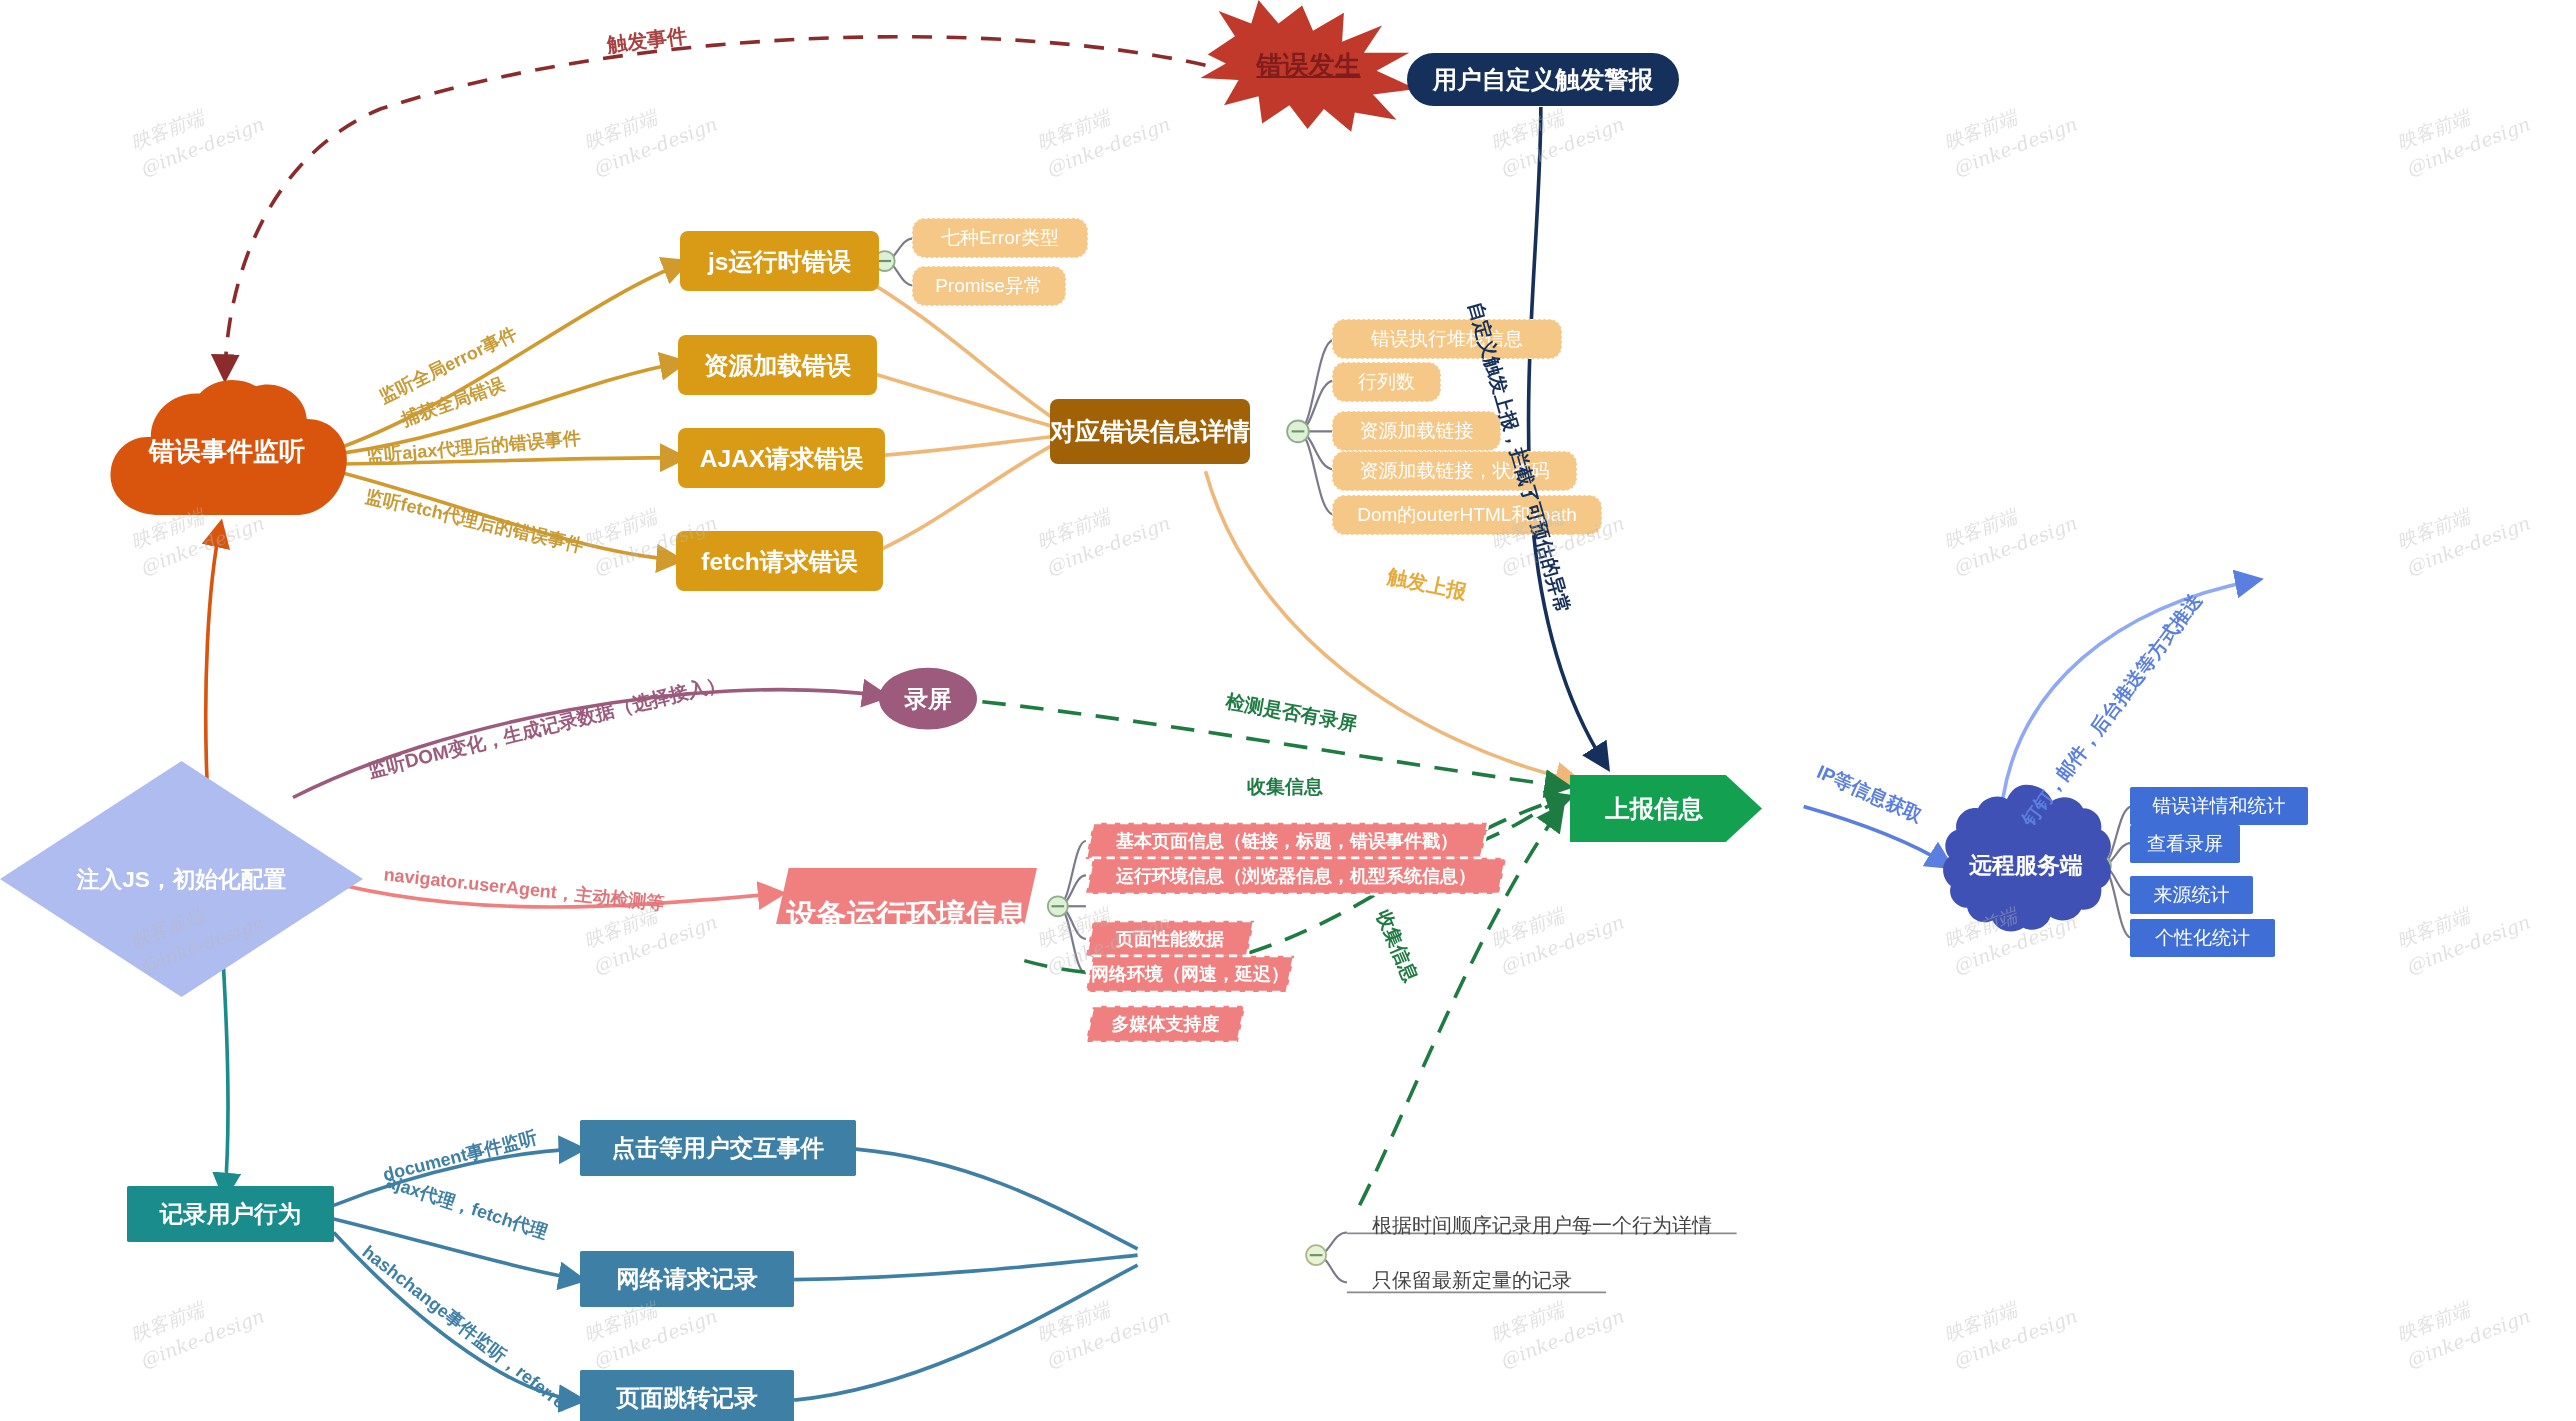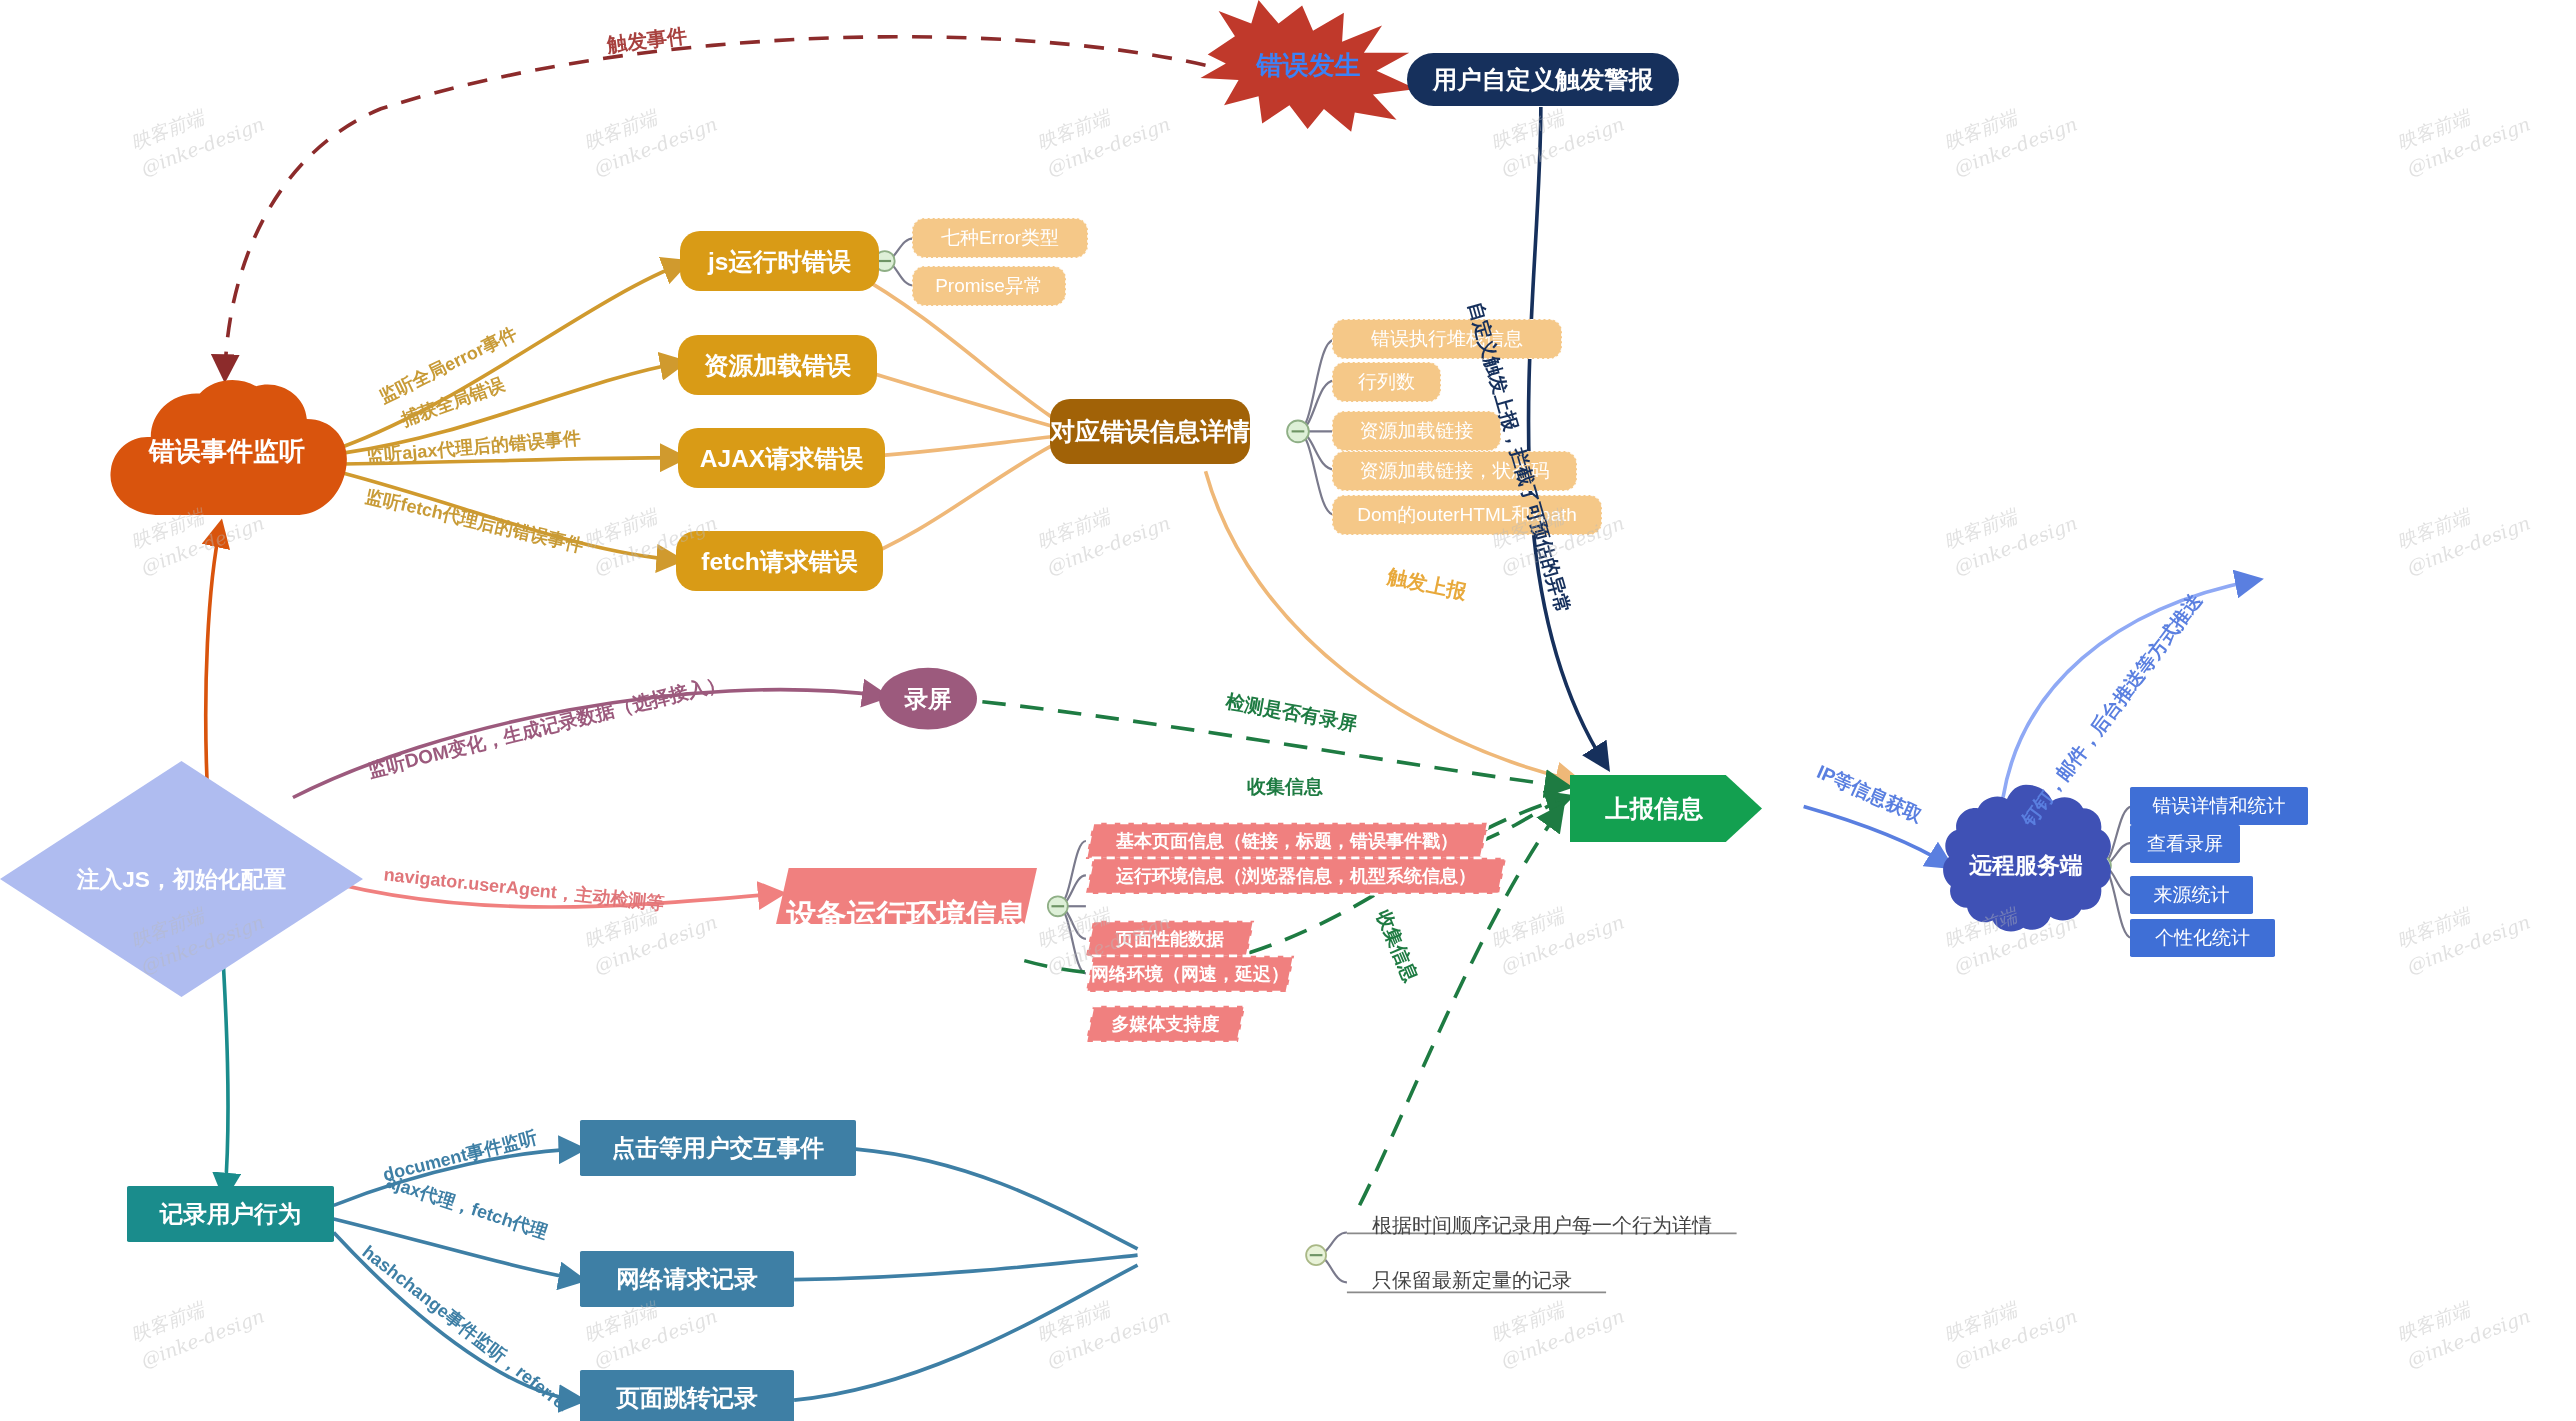--- a/index.html
+++ b/index.html
@@ -4,21 +4,21 @@
 <style>
   html,body{margin:0;padding:0;background:#ffffff;}
   body{font-family:"Liberation Sans","DejaVu Sans",sans-serif;}
   #stage{position:relative;width:2576px;height:1421px;background:#fff;overflow:hidden;}
   #edges{position:absolute;inset:0;width:2576px;height:1421px;}
   .node{position:absolute;display:flex;align-items:center;justify-content:center;
         text-align:center;color:#fff;box-sizing:border-box;z-index:3;}
   .lbl{position:absolute;z-index:4;white-space:nowrap;font-weight:bold;}
 
   
-  .roundrect{border-radius:20px;}
+  .roundrect{border-radius:8px;}
   .pill{border-radius:905px;}
   .rect{border-radius:1.8px;}
   .tagpill{border-radius:12.7px;border:1.8px dashed rgba(255,255,255,.85);}
 
   .cloud{background:transparent;}
   .cloud .cloudtxt{position:relative;z-index:2;}
   .cloud svg{position:absolute;inset:0;z-index:1;}
 
   .diamond-wrap{position:absolute;z-index:3;}
   .diamond-wrap svg{position:absolute;inset:0;}
@@ -26,21 +26,21 @@
       justify-content:center;color:#fff;font-weight:bold;z-index:2;}
 
   .hexwrap{position:absolute;z-index:3;}
   .hexwrap svg{position:absolute;inset:0;}
   .hexwrap span{position:absolute;inset:0;display:flex;align-items:center;
       justify-content:center;color:#fff;font-weight:bold;z-index:2;}
 
   .starwrap{position:absolute;z-index:3;}
   .starwrap svg{position:absolute;inset:0;}
   .starwrap span{position:absolute;inset:0;display:flex;align-items:center;
-      justify-content:center;color:#3b82f6;font-weight:bold;z-index:2;}
+      justify-content:center;color:#7f1d1d;font-weight:bold;z-index:2;text-decoration:underline;}
 
   .headwrap{position:absolute;z-index:3;}
   .headwrap svg{position:absolute;inset:0;}
   .headwrap span{position:absolute;left:0;right:0;top:38%;display:flex;
       align-items:center;justify-content:center;color:#fff;font-weight:bold;z-index:2;}
 
   .arrowbox{position:absolute;z-index:3;}
   .arrowbox svg{position:absolute;inset:0;}
   .arrowbox span{position:absolute;inset:0;display:flex;align-items:center;
       justify-content:center;color:#fff;font-weight:bold;z-index:2;padding-right:23.6px;}

